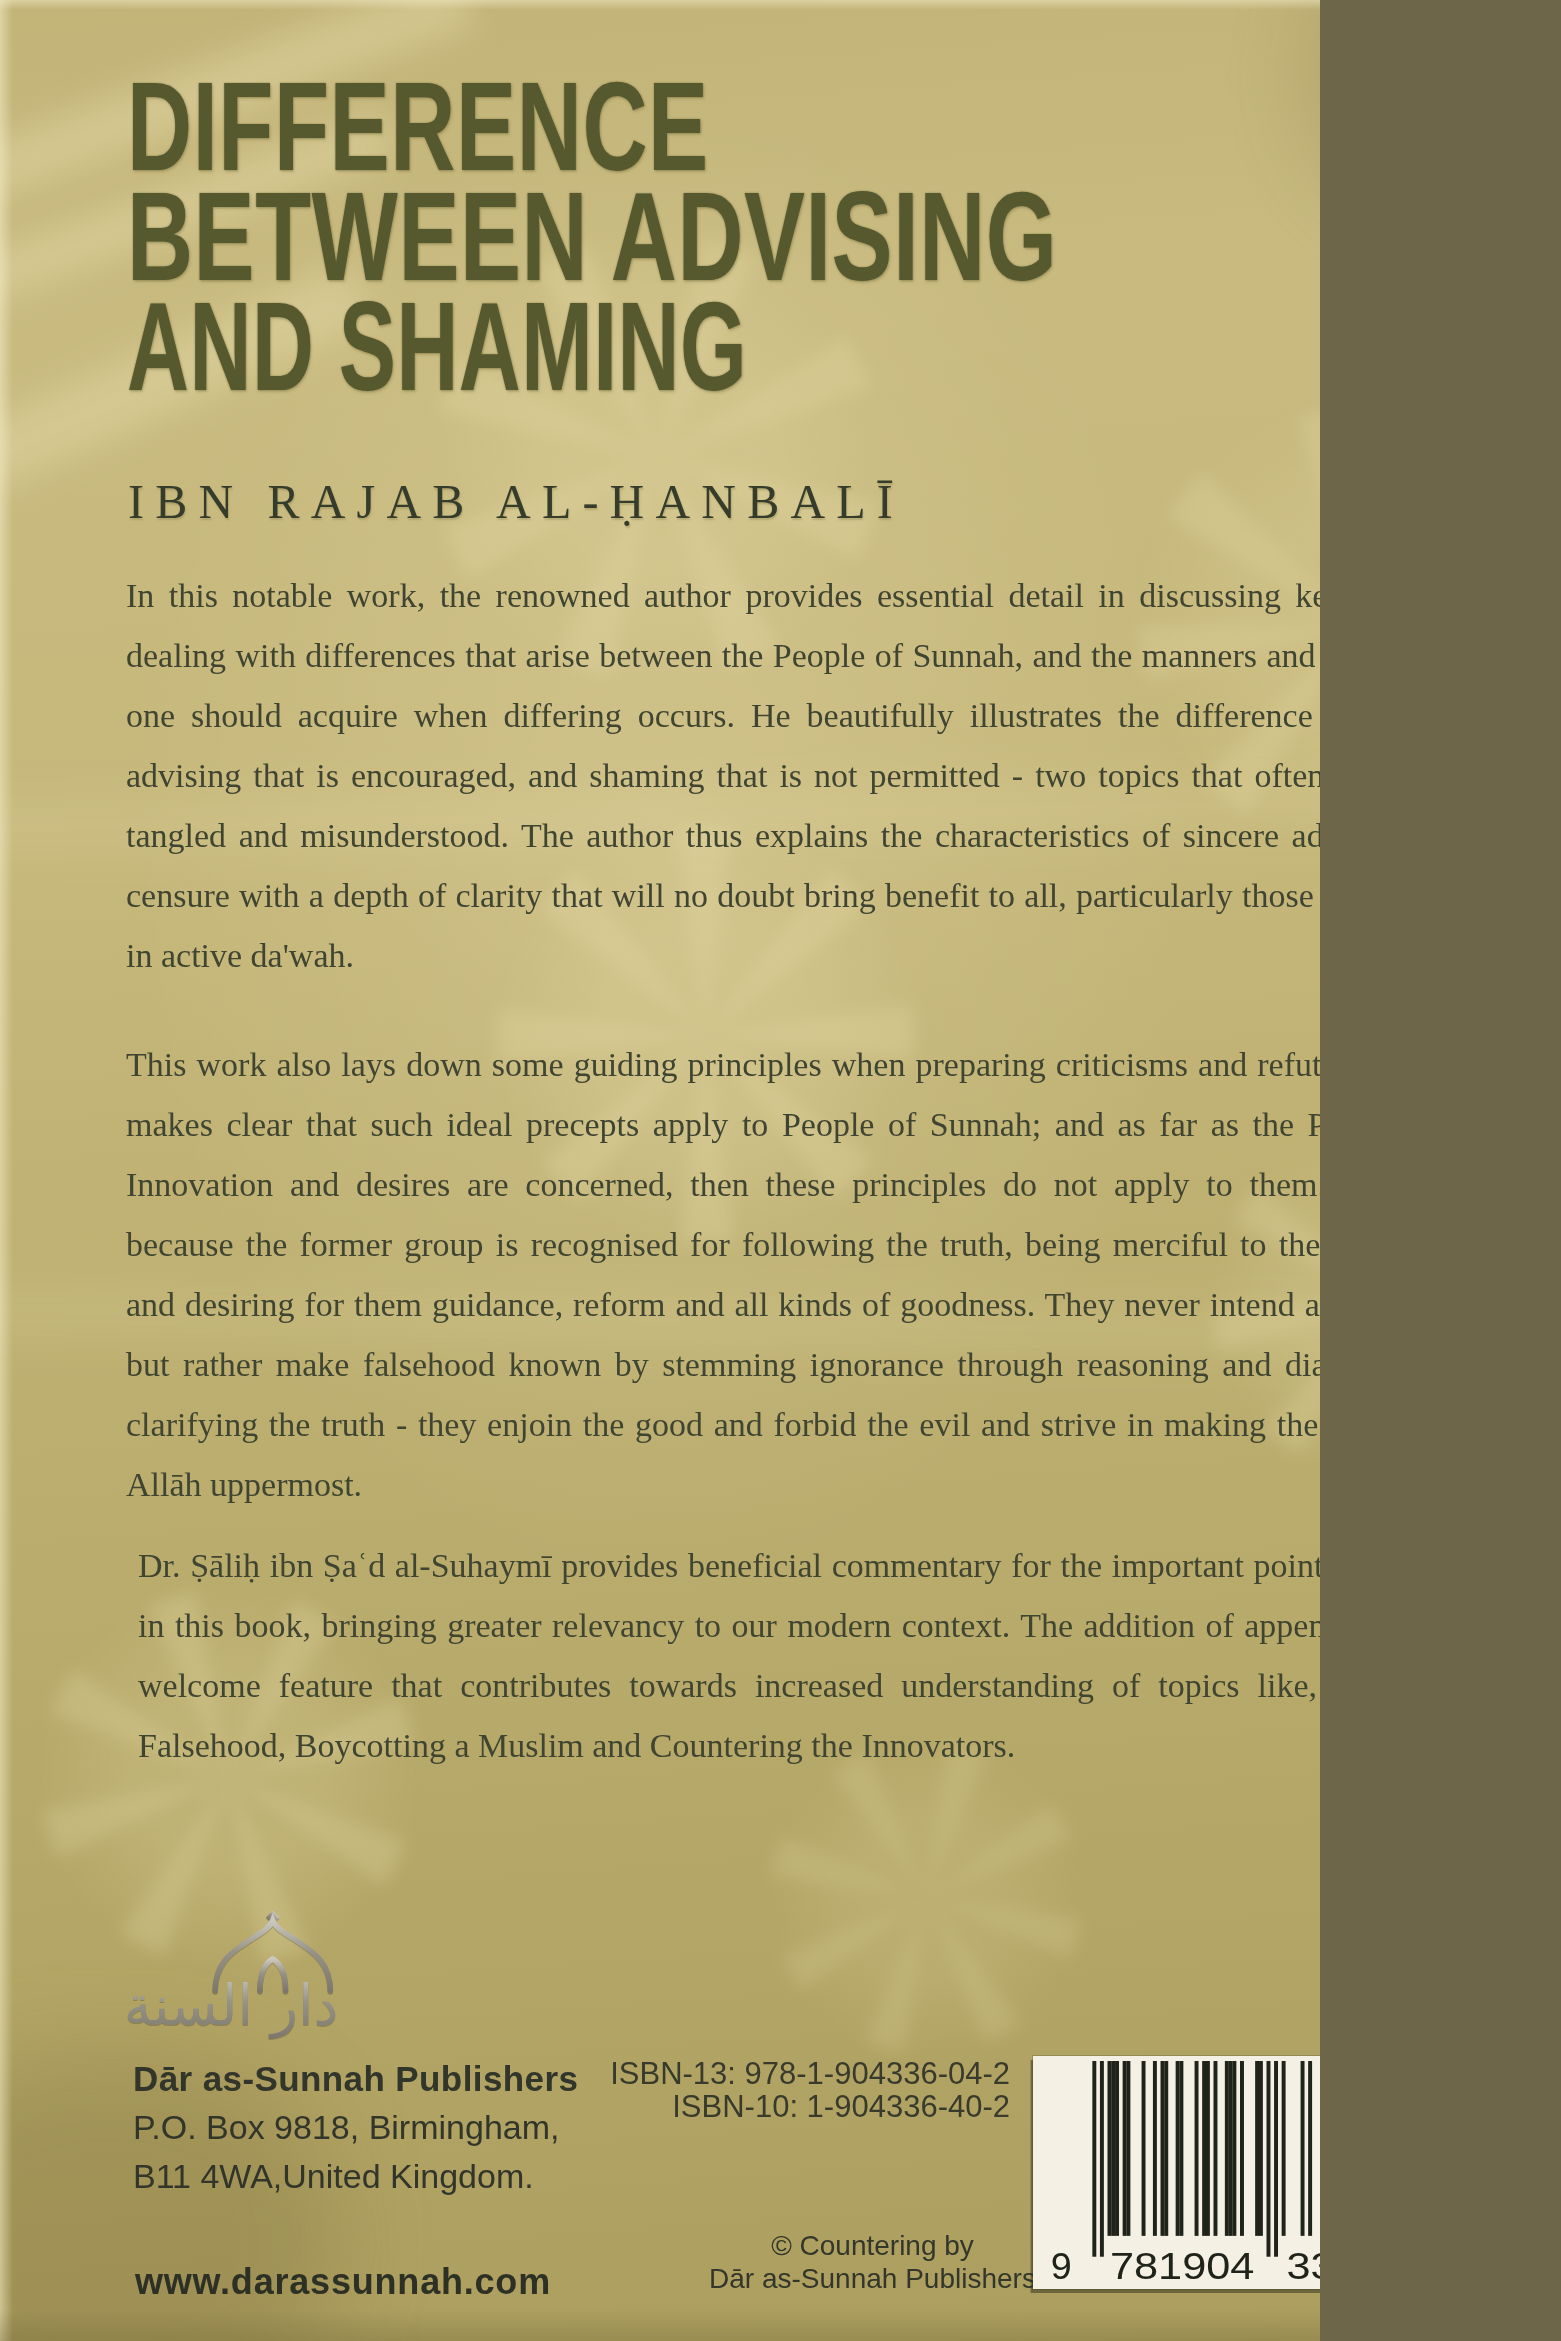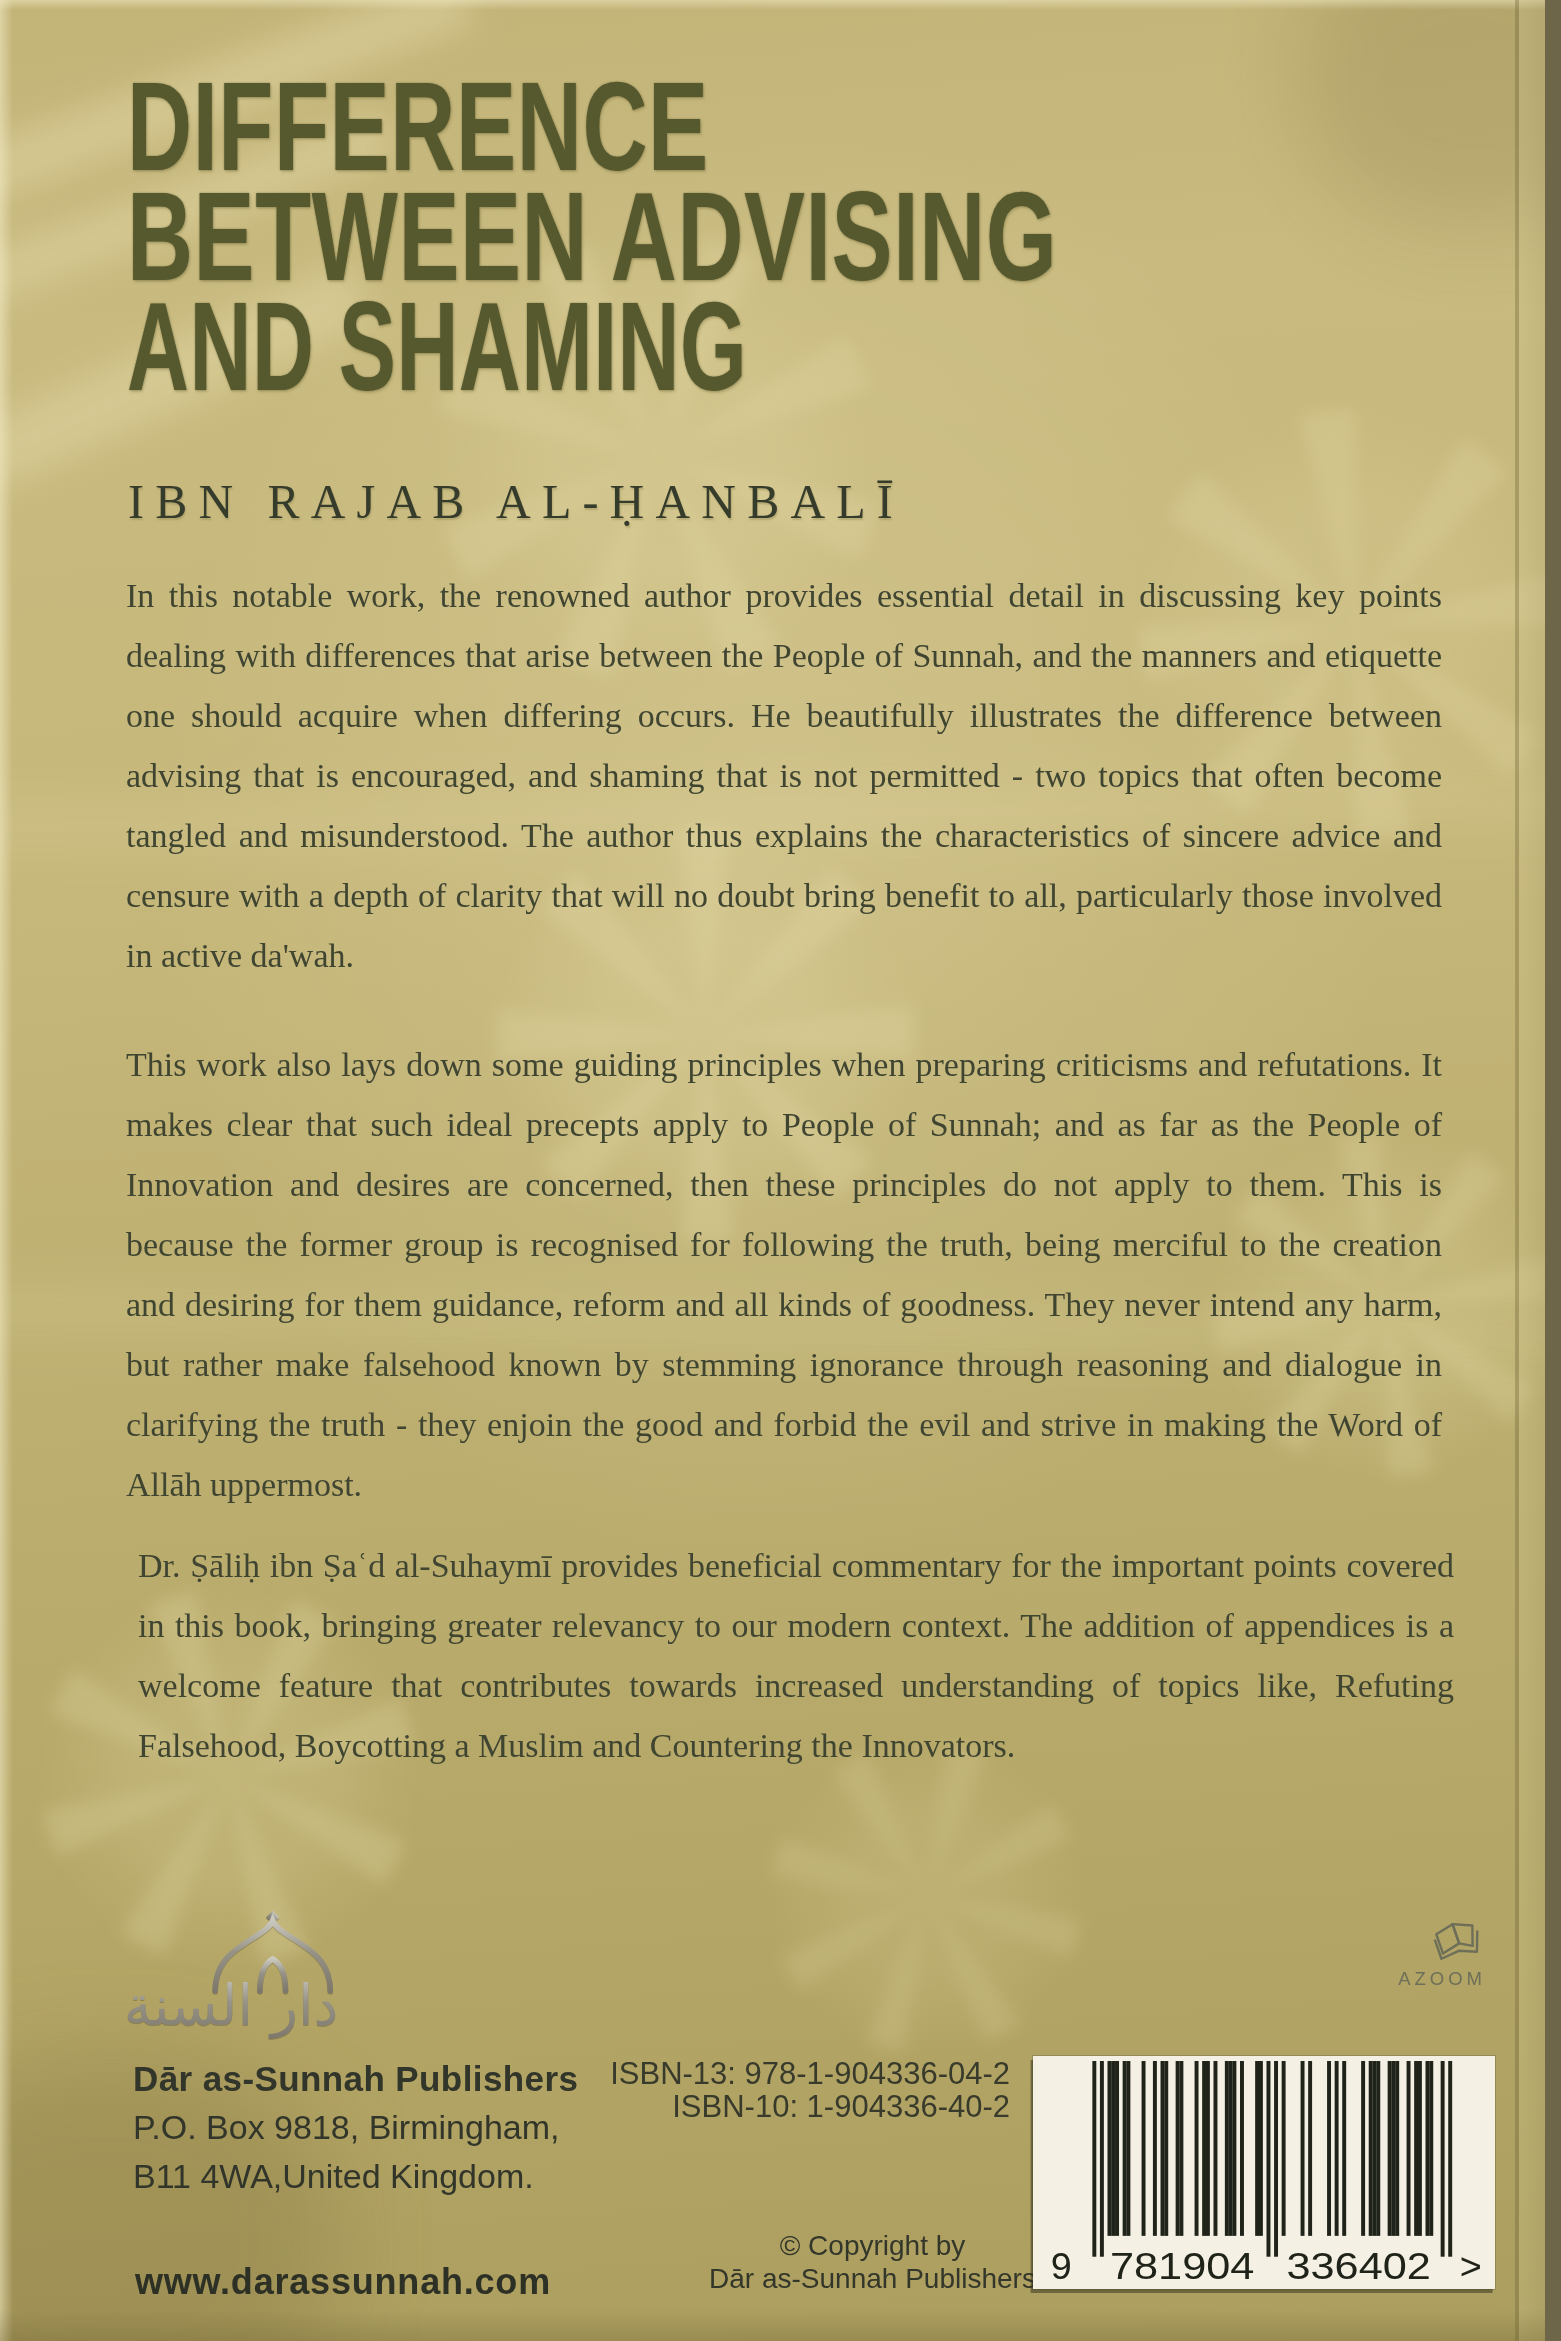--- a/index.html
+++ b/index.html
@@ -1,17 +1,17 @@
 <!DOCTYPE html>
 <html style="font-size:13px"><head>
 <meta charset="utf-8">
 <style>
   html,body{margin:0;padding:0;background:#6e6648;}
   #cover{
-    position:relative;width:1545px;height:2342px;overflow:hidden;
+    position:relative;width:1320px;height:2342px;overflow:hidden;
     background:linear-gradient(176deg,#c2b377 0%,#c9bb80 14%,#c6b77a 36%,#bcae6f 60%,#b4a666 80%,#ac9e5e 100%);
     font-family:"Liberation Serif","DejaVu Serif",serif;
   }
   .pat{position:absolute;pointer-events:none;}
   .flower{
     border-radius:50%;
     background-image:
       repeating-conic-gradient(rgba(226,215,163,.55) 0deg 15deg, rgba(226,215,163,0) 15deg 45deg),
       radial-gradient(circle, rgba(226,215,163,.38) 0 35%, rgba(226,215,163,0) 72%);
     filter:blur(8px);opacity:.55;
@@ -121,21 +121,21 @@
   </div>
 
   <div class="site footer-sans">www.darassunnah.com</div>
 
   <div class="isbn footer-sans">
     <div>ISBN-13: 978-1-904336-04-2</div>
     <div>ISBN-10: 1-904336-40-2</div>
   </div>
 
   <div class="copy footer-sans">
-    <div>© Copyright by</div>
+    <div>© Countering by</div>
     <div>Dār as-Sunnah Publishers</div>
   </div>
 
   <div class="barcode">
     <svg width="462" height="233" viewBox="0 0 576 290">
       <g id="barcode-bars">
           <rect x="74.00" y="6" width="4.92" height="244" fill="#20231a"></rect>
           <rect x="83.44" y="6" width="4.92" height="244" fill="#20231a"></rect>
           <rect x="92.88" y="6" width="4.92" height="218" fill="#20231a"></rect>
           <rect x="97.60" y="6" width="4.92" height="218" fill="#20231a"></rect>

